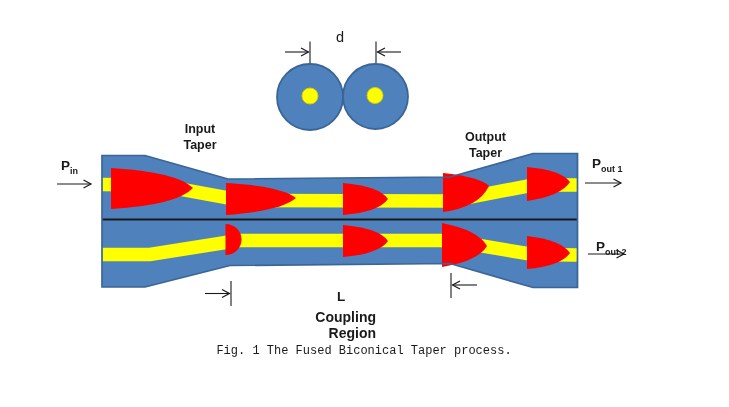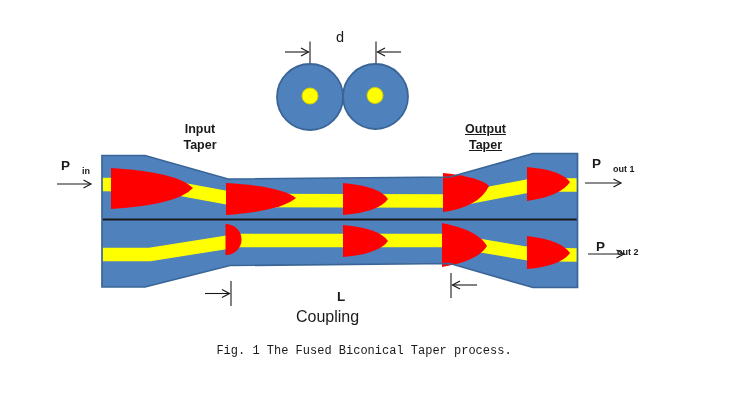--- a/index.html
+++ b/index.html
@@ -10,24 +10,24 @@
   .bodyfill{fill:var(--fiber-blue);stroke:none;}
   .outline{fill:none;stroke:var(--fiber-border);stroke-width:1.7;stroke-linejoin:miter;}
   .core-band{fill:none;stroke:var(--core-yellow);stroke-width:13.5;}
   .core-dot{fill:var(--core-yellow);stroke:var(--core-edge);stroke-width:1;}
   .boundary{stroke:var(--ink);stroke-width:1.8;}
   .pulse{fill:var(--pulse-red);stroke:none;}
   .dim{stroke:var(--ink);stroke-width:1.1;fill:none;}
   .lbl{position:absolute;color:var(--ink);}
   .b{font-weight:bold;font-size:12.5px;line-height:15.5px;text-align:center;}
   .plab{font-weight:bold;font-size:13.5px;line-height:13px;}
-  .plab sub{font-size:9px;margin-left:12px;}
+  .plab sub{font-size:9px;}
   .d-lbl{font-size:14.5px;}
   .L-lbl{font-weight:bold;font-size:13.5px;text-align:center;width:20px;}
-  .coupling{font-weight:normal;font-size:16px;line-height:16px;text-align:left;}
+  .coupling{font-weight:bold;font-size:14px;line-height:16px;text-align:right;}
   .cap{font-size:12px;text-align:center;font-family:Liberation Mono, monospace;}
 </style>
 </head>
 <body>
 
 <div class="canvas">
 
   <svg width="729" height="407" viewBox="0 0 729 407">
     <defs>
       <marker id="ah" markerUnits="userSpaceOnUse" markerWidth="11" markerHeight="11" refX="9" refY="5.5" orient="auto">
@@ -86,21 +86,21 @@
 
   <div class="lbl d-lbl" style="left:336px;top:29px;">
     <span>d</span>
   </div>
 
   <div class="lbl b" style="left:160px;top:122px;width:80px;">
     <div>Input</div>
     <div>Taper</div>
   </div>
 
-  <div class="lbl b" style="left:445px;top:122px;width:81px;text-decoration:underline;">
+  <div class="lbl b" style="left:445px;top:130px;width:81px;">
     <div>Output</div>
     <div>Taper</div>
   </div>
 
   <div class="lbl plab" style="left:61px;top:159px;">
     <span>P</span><sub>in</sub>
   </div>
 
   <div class="lbl plab" style="left:592px;top:157px;text-align:center;">
     <span>P</span><sub>out 1</sub>
@@ -109,19 +109,20 @@
   <div class="lbl plab" style="left:596px;top:240px;">
     <span>P</span><sub>out 2</sub>
   </div>
 
   <div class="lbl L-lbl" style="left:331px;top:289px;">
     <span>L</span>
   </div>
 
   <div class="lbl coupling" style="left:296px;top:309px;width:80px;">
     <div>Coupling</div>
+    <div>Region</div>
   </div>
 
   <div class="lbl cap" style="left:214px;top:344px;width:300px;">
     <span>Fig. 1 The Fused Biconical Taper process.</span>
   </div>
 
 </div>
 
 </body></html>

